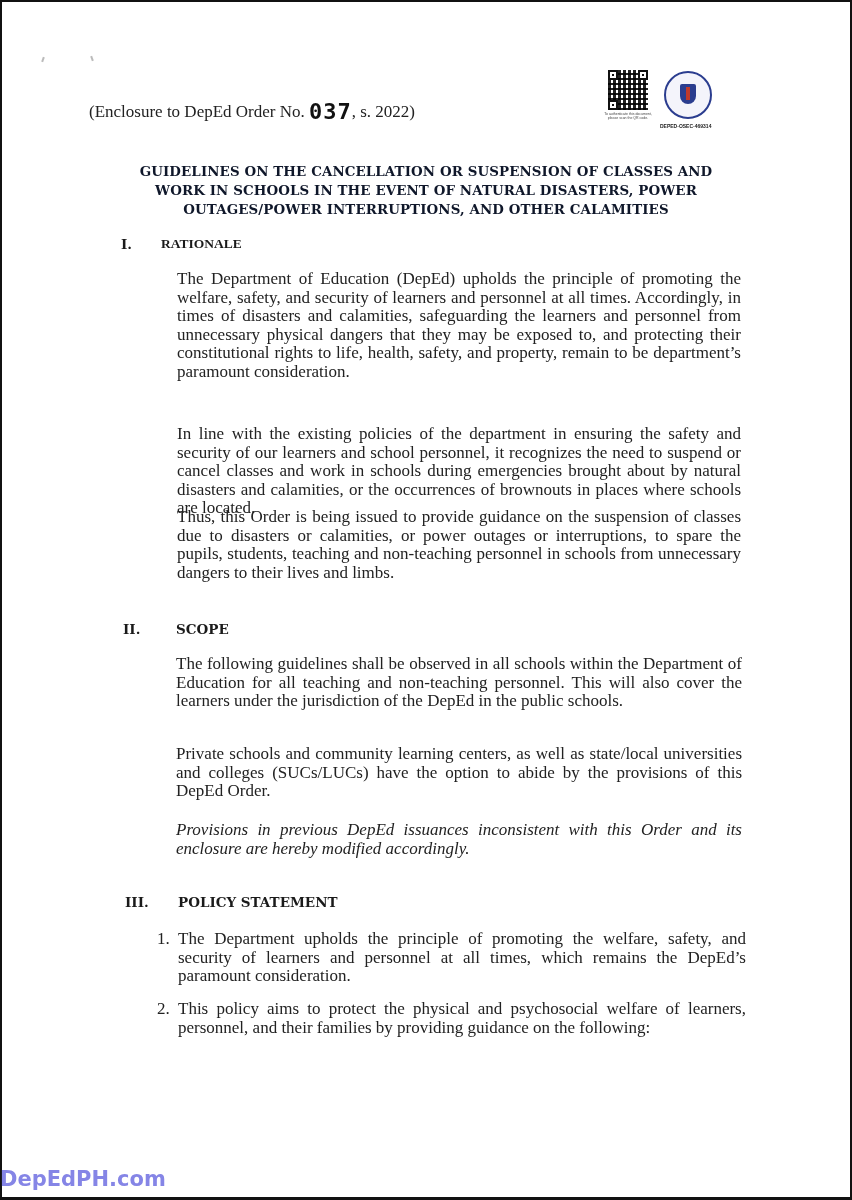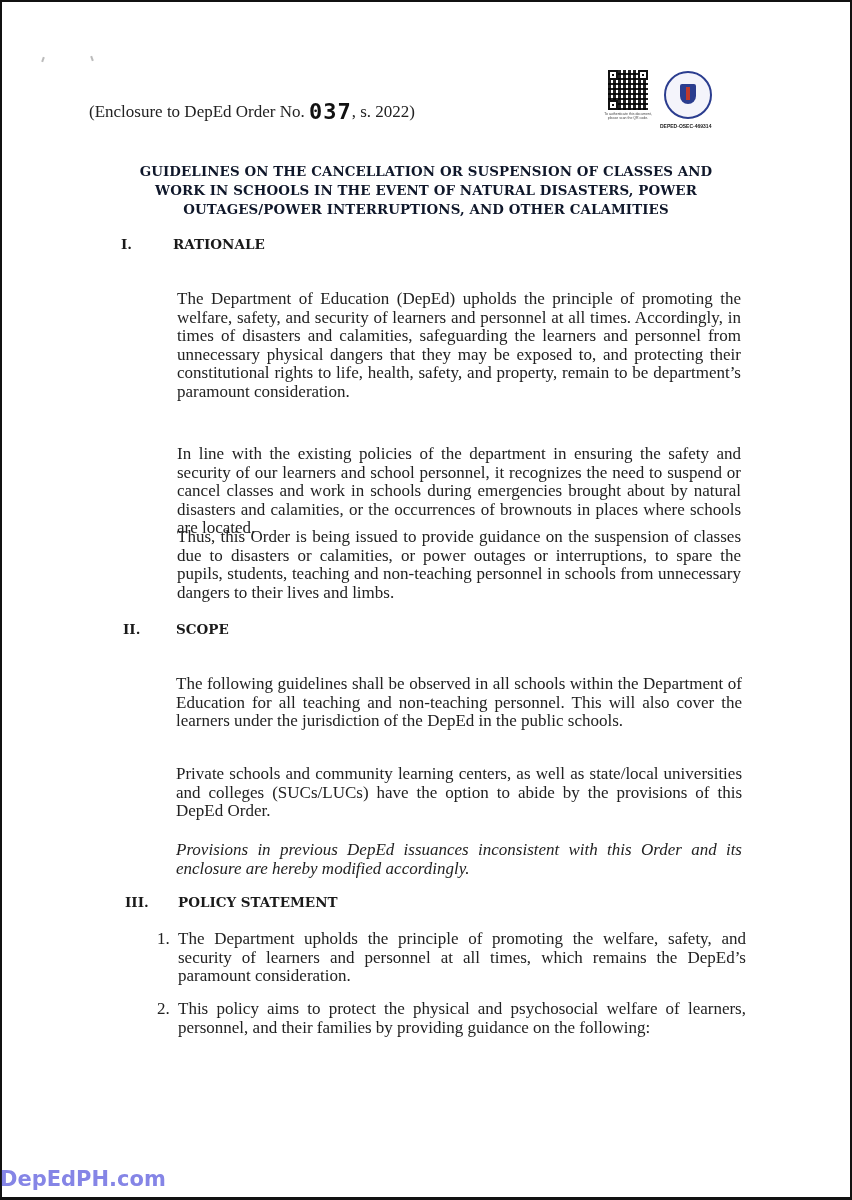--- a/index.html
+++ b/index.html
@@ -49,21 +49,21 @@
   .title {
     position: absolute; left: 118px; top: 162px; width: 616px; text-align: center;
     font-family: "DejaVu Serif", serif; font-weight: bold; font-size: 13.4px; line-height: 19px;
     color: #0f172a; letter-spacing: 0.1px;
   }
   .heading { position: absolute; font-family: "DejaVu Serif", serif; font-weight: bold; font-size: 13.5px; color: #1a1a1a; }
   .heading .num { position: absolute; left: 0; }
   .heading .label { position: absolute; white-space: nowrap; }
   .para {
     position: absolute; font-family: "Liberation Serif", serif; font-size: 17px; line-height: 18.6px;
-    text-align: justify; color: #222; margin-top: 20px;
+    text-align: justify; color: #222;
   }
   .list-item { position: absolute; font-family: "Liberation Serif", serif; font-size: 17px; line-height: 18.6px; color: #222; }
   .list-item .marker { position: absolute; left: 0; top: 0; }
   .list-item .text { position: absolute; left: 21px; width: 568px; text-align: justify; }
   .watermark {
     position: absolute; left: 0; width: 852px; top: 1167px; text-align: left;
     font-family: "DejaVu Sans", sans-serif; font-weight: bold; font-size: 21px; color: #8585e6;
   }
   .speck { position: absolute; width: 2px; height: 5px; background: #bbb; transform: rotate(20deg); }
 </style>
@@ -91,21 +91,21 @@
 
 <div class="seal">
   <span class="shield"></span>
 </div>
 <div class="seal-code">DEPED-OSEC-469314</div>
 
 <div class="title">GUIDELINES ON THE CANCELLATION OR SUSPENSION OF CLASSES AND WORK IN SCHOOLS IN THE EVENT OF NATURAL DISASTERS, POWER OUTAGES/POWER INTERRUPTIONS, AND OTHER CALAMITIES</div>
 
 <div class="heading" style="left:121px; top:236px;">
   <span class="num">I.</span>
-  <span class="label" style="left:52px;">RATIONALE</span>
+  <span class="label" style="left:40px;font-family:Liberation Serif, serif;">RATIONALE</span>
 </div>
 <div class="para" style="left:177px; top:270px; width:564px;">The Department of Education (DepEd) upholds the principle of promoting the welfare, safety, and security of learners and personnel at all times. Accordingly, in times of disasters and calamities, safeguarding the learners and personnel from unnecessary physical dangers that they may be exposed to, and protecting their constitutional rights to life, health, safety, and property, remain to be department’s paramount consideration.</div>
 <div class="para" style="left:177px; top:425px; width:564px;">In line with the existing policies of the department in ensuring the safety and security of our learners and school personnel, it recognizes the need to suspend or cancel classes and work in schools during emergencies brought about by natural disasters and calamities, or the occurrences of brownouts in places where schools are located.</div>
 <div class="para" style="left:177px; top:508px; width:564px;">Thus, this Order is being issued to provide guidance on the suspension of classes due to disasters or calamities, or power outages or interruptions, to spare the pupils, students, teaching and non-teaching personnel in schools from unnecessary dangers to their lives and limbs.</div>
 
 <div class="heading" style="left:123px; top:621px;">
   <span class="num">II.</span>
   <span class="label" style="left:53px;">SCOPE</span>
 </div>
 <div class="para" style="left:176px; top:655px; width:566px;">The following guidelines shall be observed in all schools within the Department of Education for all teaching and non-teaching personnel. This will also cover the learners under the jurisdiction of the DepEd in the public schools.</div>

